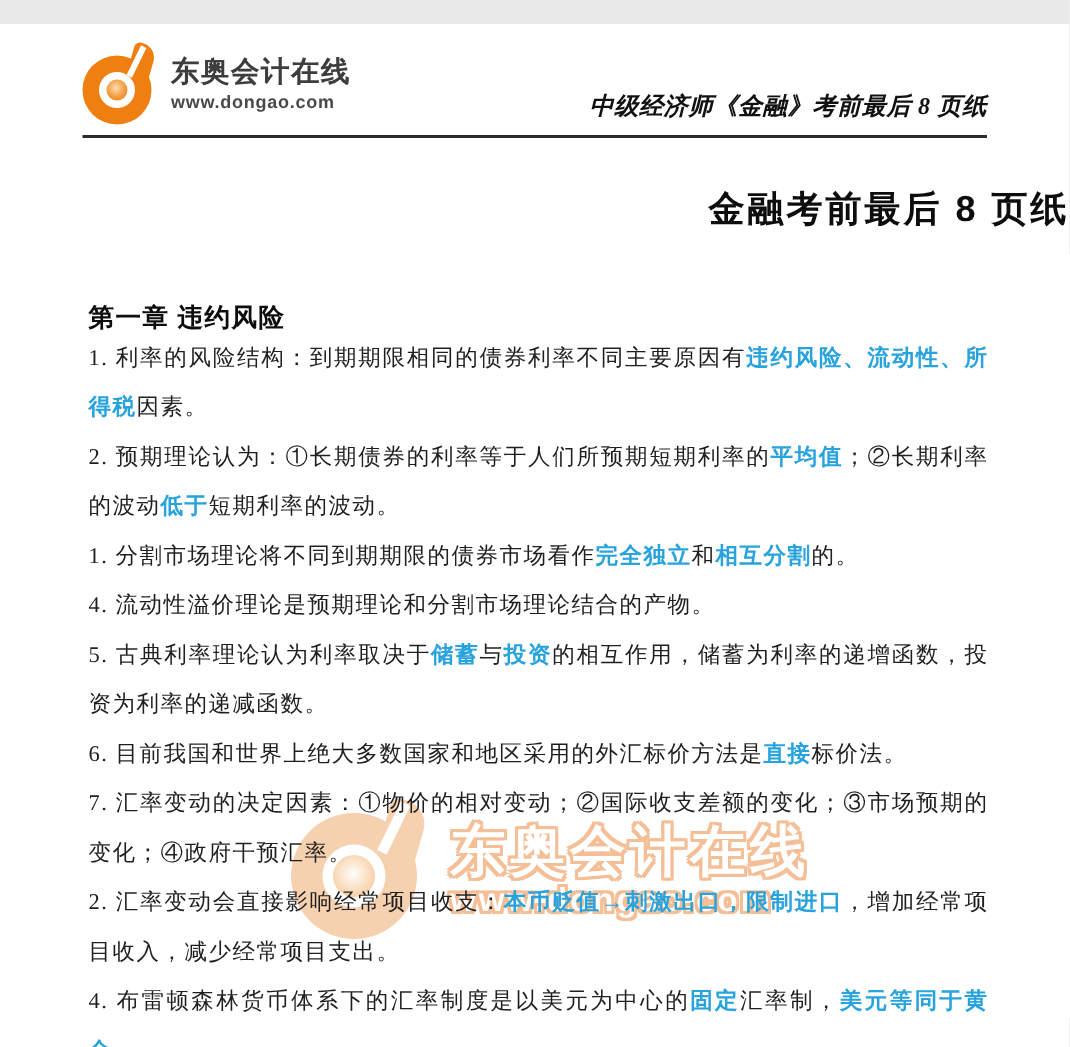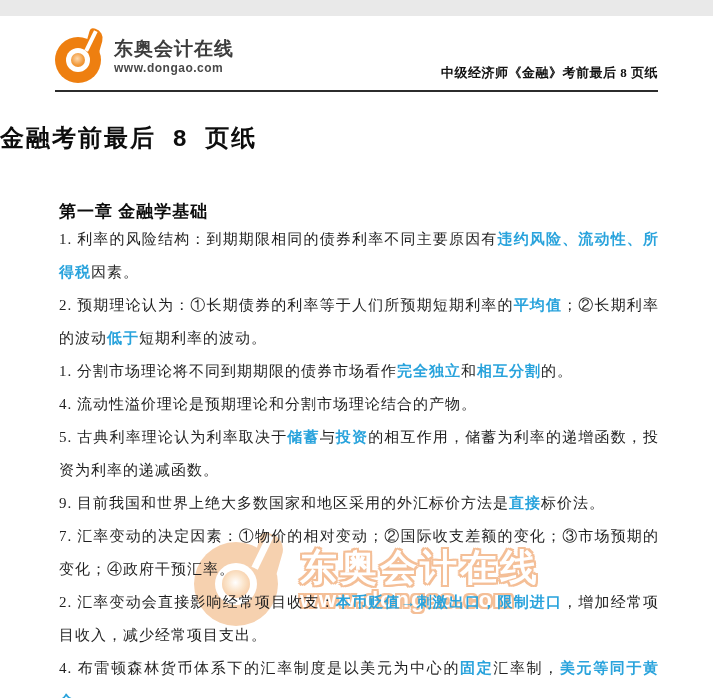--- a/index.html
+++ b/index.html
@@ -23,27 +23,27 @@
   .logo-mark { position:relative; width:50px; height:54px; flex:0 0 auto; }
   .logo-disc { position:absolute; left:0; bottom:0; width:46px; height:46px; background:#ee7f10; border-radius:50%; }
   .logo-tail { position:absolute; top:0; right:3px; width:15px; height:24px; background:#ee7f10; border-radius:4px 10px 2px 2px; transform:rotate(16deg); }
   .logo-gap  { position:absolute; top:1px; right:12px; width:4px; height:22px; background:#ffffff; transform:rotate(26deg); }
   .logo-ring { position:absolute; left:11px; bottom:11px; width:24px; height:24px; background:#ffffff; border-radius:50%; }
   .logo-core { position:absolute; left:16px; bottom:16px; width:14px; height:14px; border-radius:50%;
                background:radial-gradient(circle at 45% 40%, #ffd9ae 0%, #f19b3e 55%, #ee7f10 100%); }
   .logo-text { margin-left:9px; font-family:"Liberation Sans","DejaVu Sans",sans-serif; }
   .logo-brand { font-size:19px; font-weight:bold; color:#3d3d3d; letter-spacing:1px; line-height:24px; }
   .logo-url   { font-size:12px; font-weight:bold; color:#494949; letter-spacing:0.5px; line-height:15px; }
-  .doc-label { font-size:13px; font-weight:bold; color:#111; letter-spacing:0.5px; padding-bottom:1px; }
+  .doc-label { font-size:16px; font-weight:bold; color:#111; letter-spacing:0.5px; padding-bottom:1px;font-style:italic; }
   .header-rule { margin:0 55px; border-top:2px solid #2c2c2c; position:relative; z-index:2; }
   
   .doc-title {
     margin-top:33px;
-    text-align:left;
-    font-family:Liberation Mono, monospace;
+    text-align:right;
+    font-family:Liberation Sans, sans-serif;
     font-size:24px; font-weight:bold; color:#0d0d0d;
     letter-spacing:2px;
     line-height:30px;
     position:relative; z-index:2;
   }
   
   .content {
     position:relative; z-index:2;
     padding:0 54px 0 59px;
   }
@@ -109,28 +109,28 @@
         <div class="logo-url">www.dongao.com</div>
       </div>
     </div>
     <div class="doc-label">中级经济师《金融》考前最后 8 页纸</div>
   </div>
   <div class="header-rule"></div>
 
   <h1 class="doc-title">金融考前最后 8 页纸</h1>
 
   <div class="content">
-    <h2 class="section-heading">第一章 金融学基础</h2>
+    <h2 class="section-heading">第一章 违约风险</h2>
     <div class="paragraphs">
       <p><span>1. 利率的风险结构：到期期限相同的债券利率不同主要原因有</span><span class="hl">违约风险、流动性、所得税</span><span>因素。</span></p>
       <p><span>2. 预期理论认为：①长期债券的利率等于人们所预期短期利率的</span><span class="hl">平均值</span><span>；②长期利率的波动</span><span class="hl">低于</span><span>短期利率的波动。</span></p>
       <p><span>1. 分割市场理论将不同到期期限的债券市场看作</span><span class="hl">完全独立</span><span>和</span><span class="hl">相互分割</span><span>的。</span></p>
       <p><span>4. 流动性溢价理论是预期理论和分割市场理论结合的产物。</span></p>
       <p><span>5. 古典利率理论认为利率取决于</span><span class="hl">储蓄</span><span>与</span><span class="hl">投资</span><span>的相互作用，储蓄为利率的递增函数，投资为利率的递减函数。</span></p>
-      <p><span>9. 目前我国和世界上绝大多数国家和地区采用的外汇标价方法是</span><span class="hl">直接</span><span>标价法。</span></p>
+      <p><span>6. 目前我国和世界上绝大多数国家和地区采用的外汇标价方法是</span><span class="hl">直接</span><span>标价法。</span></p>
       <p><span>7. 汇率变动的决定因素：①物价的相对变动；②国际收支差额的变化；③市场预期的变化；④政府干预汇率。</span></p>
       <p><span>2. 汇率变动会直接影响经常项目收支：</span><span class="hl">本币贬值→刺激出口，限制进口</span><span>，增加经常项目收入，减少经常项目支出。</span></p>
       <p><span>4. 布雷顿森林货币体系下的汇率制度是以美元为中心的</span><span class="hl">固定</span><span>汇率制，</span><span class="hl">美元等同于黄金。</span></p>
 
     </div>
   </div>
 
   <div class="watermark">
     <div class="wm-mark">
       <div class="wm-tail"></div>

